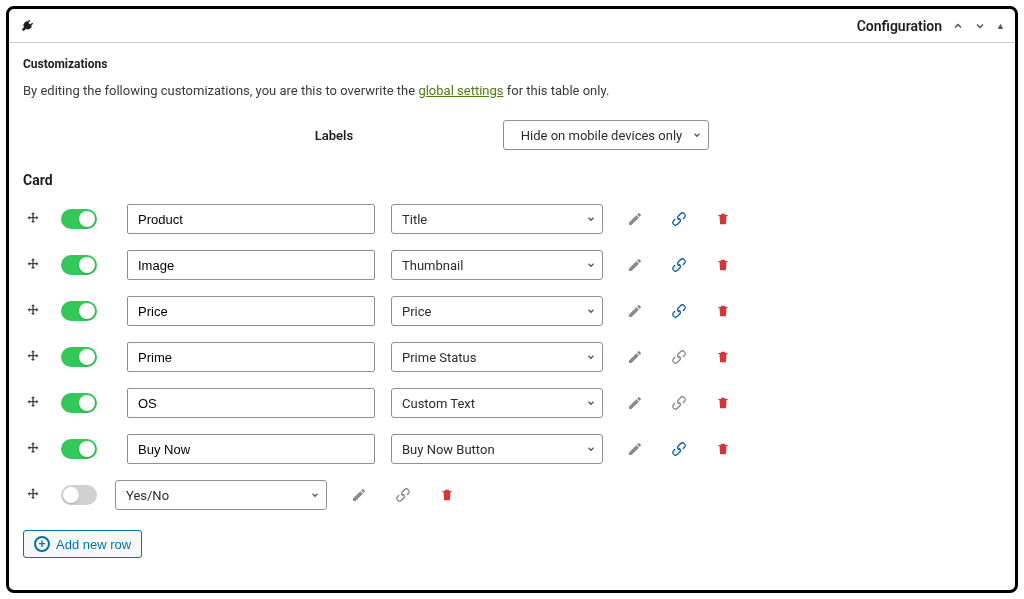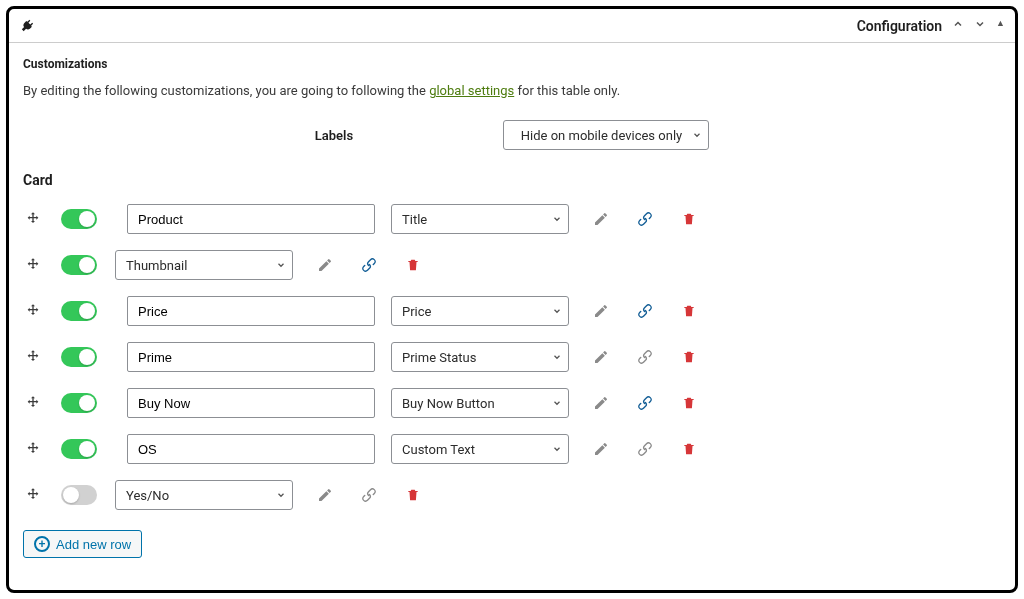--- a/index.html
+++ b/index.html
@@ -20,21 +20,21 @@
     }
     .top-bar {
       display: flex;
       align-items: center;
       justify-content: space-between;
       border-bottom: 1px solid #ccc;
       padding: 6px 10px;
       height: 34px;
     }
     .top-bar .left { display: flex; align-items: center; }
-    .top-bar .right { display: flex; gap: 10px; }
+    .top-bar .right { display: flex; align-items: center; gap: 10px; }
     .config-label { font-weight: 600; font-size: 14px; color: #1e1e1e; }
     .caret { color: #555; font-size: 12px; cursor: pointer; }
     .triangle { color: #555; font-size: 9px; cursor: pointer; }
     .plug-icon { transform: rotate(45deg); color: #1e1e1e; }
     .content { padding: 14px 14px 14px 14px; }
     h2.section-title { font-size: 12px; font-weight: 700; margin-bottom: 12px; }
     .description { font-size: 13px; color: #3a3a3a; margin-bottom: 22px; }
     .description a { color: #4d7c0f; text-decoration: underline; }
     .labels-row { display: flex; align-items: center; margin-bottom: 22px; justify-content: center; }
     .labels-row .labels-label { width: 188px; font-weight: 600; font-size: 13px; }
@@ -98,21 +98,21 @@
     .text-input {
       border: 1px solid #8c8f94;
       border-radius: 2px;
       height: 30px;
       padding: 12px 10px;
       font-size: 13px;
       width: 248px;
       margin-left: 16px;
     }
     .type-select {
-      width: 178px;
+      width: 212px;
       margin-left: 4px;
     }
     .action-icon {
       width: 24px;
       display: flex;
       justify-content: center;
       color: #8a8a8a;
       cursor: pointer;
       margin-left: 8px;
     }
@@ -168,21 +168,21 @@
             <polyline points="6 9 12 15 18 9"></polyline>
           </svg>
       </span>
       <span class="triangle">▲</span>
     </div>
   </div>
 
   <div class="content">
     <h2 class="section-title">Customizations</h2>
     <p class="description">
-      <span>By editing the following customizations, you are going to following the </span><a href="#">global settings</a><span> for this table only.</span>
+      <span>By editing the following customizations, you are this to overwrite the </span><a href="#">global settings</a><span> for this table only.</span>
     </p>
 
     <div class="labels-row">
       <div class="labels-label">Labels</div>
       <div class="select labels-select">
         <span>Hide on mobile devices only</span>
         <span class="caret-down">
           <svg width="10" height="10" viewBox="0 0 24 24" fill="none" stroke="currentColor" stroke-width="3">
               <polyline points="6 9 12 15 18 9"></polyline>
             </svg>
@@ -229,20 +229,21 @@
         </div>
         <div class="row-item">
           <span class="move-handle">
             <svg width="16" height="16" viewBox="0 0 24 24" fill="currentColor">
               <path d="M12 2l-3 3h2v4H7V7L4 10l3 3v-2h4v4H9l3 3 3-3h-2v-4h4v2l3-3-3-3v2h-4V5h2z"></path>
             </svg>
           </span>
           <span class="toggle on">
             <span class="knob"></span>
           </span>
+          <input class="text-input" value="Image" style="">
           <div class="select type-select">
             <span>Thumbnail</span>
             <span class="caret-down">
               <svg width="10" height="10" viewBox="0 0 24 24" fill="none" stroke="currentColor" stroke-width="3">
                 <polyline points="6 9 12 15 18 9"></polyline>
               </svg>
             </span>
           </div>
           <span class="action-icon">
             <svg width="16" height="16" viewBox="0 0 24 24" fill="currentColor">
@@ -330,69 +331,69 @@
         </div>
         <div class="row-item">
           <span class="move-handle">
             <svg width="16" height="16" viewBox="0 0 24 24" fill="currentColor">
               <path d="M12 2l-3 3h2v4H7V7L4 10l3 3v-2h4v4H9l3 3 3-3h-2v-4h4v2l3-3-3-3v2h-4V5h2z"></path>
             </svg>
           </span>
           <span class="toggle on">
             <span class="knob"></span>
           </span>
+          <input class="text-input" value="OS" style="">
+          <div class="select type-select">
+            <span>Custom Text</span>
+            <span class="caret-down">
+              <svg width="10" height="10" viewBox="0 0 24 24" fill="none" stroke="currentColor" stroke-width="3">
+                <polyline points="6 9 12 15 18 9"></polyline>
+              </svg>
+            </span>
+          </div>
+          <span class="action-icon">
+            <svg width="16" height="16" viewBox="0 0 24 24" fill="currentColor">
+              <path d="M3 17.25V21h3.75L17.81 9.94l-3.75-3.75L3 17.25zM20.71 7.04a1 1 0 0 0 0-1.41l-2.34-2.34a1 1 0 0 0-1.41 0l-1.83 1.83 3.75 3.75 1.83-1.83z"></path>
+            </svg>
+          </span>
+          <span class="action-icon ">
+            <svg width="16" height="16" viewBox="0 0 24 24" fill="currentColor">
+              <path d="M10.59 13.41a1 1 0 0 0 1.41 0 1 1 0 0 0 0-1.41 3 3 0 0 1 0-4.24l3-3a3 3 0 1 1 4.24 4.24l-1.5 1.5a1 1 0 1 0 1.41 1.41l1.5-1.5a5 5 0 0 0-7.07-7.07l-3 3a5 5 0 0 0 0 7.07zM13.41 10.59a1 1 0 0 0-1.41 0 1 1 0 0 0 0 1.41 3 3 0 0 1 0 4.24l-3 3a3 3 0 1 1-4.24-4.24l1.5-1.5a1 1 0 1 0-1.41-1.41l-1.5 1.5a5 5 0 0 0 7.07 7.07l3-3a5 5 0 0 0 0-7.07z"></path>
+            </svg>
+          </span>
+          <span class="action-icon trash">
+            <svg width="14" height="14" viewBox="0 0 24 24" fill="currentColor">
+              <path d="M6 7h12l-1 14H7L6 7zm3-4h6l1 2h4v2H4V5h4l1-2z"></path>
+            </svg>
+          </span>
+        </div>
+        <div class="row-item">
+          <span class="move-handle">
+            <svg width="16" height="16" viewBox="0 0 24 24" fill="currentColor">
+              <path d="M12 2l-3 3h2v4H7V7L4 10l3 3v-2h4v4H9l3 3 3-3h-2v-4h4v2l3-3-3-3v2h-4V5h2z"></path>
+            </svg>
+          </span>
+          <span class="toggle on">
+            <span class="knob"></span>
+          </span>
           <input class="text-input" value="Buy Now" style="">
           <div class="select type-select">
             <span>Buy Now Button</span>
             <span class="caret-down">
               <svg width="10" height="10" viewBox="0 0 24 24" fill="none" stroke="currentColor" stroke-width="3">
                 <polyline points="6 9 12 15 18 9"></polyline>
               </svg>
             </span>
           </div>
           <span class="action-icon">
             <svg width="16" height="16" viewBox="0 0 24 24" fill="currentColor">
               <path d="M3 17.25V21h3.75L17.81 9.94l-3.75-3.75L3 17.25zM20.71 7.04a1 1 0 0 0 0-1.41l-2.34-2.34a1 1 0 0 0-1.41 0l-1.83 1.83 3.75 3.75 1.83-1.83z"></path>
             </svg>
           </span>
           <span class="action-icon link-active">
-            <svg width="16" height="16" viewBox="0 0 24 24" fill="currentColor">
-              <path d="M10.59 13.41a1 1 0 0 0 1.41 0 1 1 0 0 0 0-1.41 3 3 0 0 1 0-4.24l3-3a3 3 0 1 1 4.24 4.24l-1.5 1.5a1 1 0 1 0 1.41 1.41l1.5-1.5a5 5 0 0 0-7.07-7.07l-3 3a5 5 0 0 0 0 7.07zM13.41 10.59a1 1 0 0 0-1.41 0 1 1 0 0 0 0 1.41 3 3 0 0 1 0 4.24l-3 3a3 3 0 1 1-4.24-4.24l1.5-1.5a1 1 0 1 0-1.41-1.41l-1.5 1.5a5 5 0 0 0 7.07 7.07l3-3a5 5 0 0 0 0-7.07z"></path>
-            </svg>
-          </span>
-          <span class="action-icon trash">
-            <svg width="14" height="14" viewBox="0 0 24 24" fill="currentColor">
-              <path d="M6 7h12l-1 14H7L6 7zm3-4h6l1 2h4v2H4V5h4l1-2z"></path>
-            </svg>
-          </span>
-        </div>
-        <div class="row-item">
-          <span class="move-handle">
-            <svg width="16" height="16" viewBox="0 0 24 24" fill="currentColor">
-              <path d="M12 2l-3 3h2v4H7V7L4 10l3 3v-2h4v4H9l3 3 3-3h-2v-4h4v2l3-3-3-3v2h-4V5h2z"></path>
-            </svg>
-          </span>
-          <span class="toggle on">
-            <span class="knob"></span>
-          </span>
-          <input class="text-input" value="OS" style="">
-          <div class="select type-select">
-            <span>Custom Text</span>
-            <span class="caret-down">
-              <svg width="10" height="10" viewBox="0 0 24 24" fill="none" stroke="currentColor" stroke-width="3">
-                <polyline points="6 9 12 15 18 9"></polyline>
-              </svg>
-            </span>
-          </div>
-          <span class="action-icon">
-            <svg width="16" height="16" viewBox="0 0 24 24" fill="currentColor">
-              <path d="M3 17.25V21h3.75L17.81 9.94l-3.75-3.75L3 17.25zM20.71 7.04a1 1 0 0 0 0-1.41l-2.34-2.34a1 1 0 0 0-1.41 0l-1.83 1.83 3.75 3.75 1.83-1.83z"></path>
-            </svg>
-          </span>
-          <span class="action-icon ">
             <svg width="16" height="16" viewBox="0 0 24 24" fill="currentColor">
               <path d="M10.59 13.41a1 1 0 0 0 1.41 0 1 1 0 0 0 0-1.41 3 3 0 0 1 0-4.24l3-3a3 3 0 1 1 4.24 4.24l-1.5 1.5a1 1 0 1 0 1.41 1.41l1.5-1.5a5 5 0 0 0-7.07-7.07l-3 3a5 5 0 0 0 0 7.07zM13.41 10.59a1 1 0 0 0-1.41 0 1 1 0 0 0 0 1.41 3 3 0 0 1 0 4.24l-3 3a3 3 0 1 1-4.24-4.24l1.5-1.5a1 1 0 1 0-1.41-1.41l-1.5 1.5a5 5 0 0 0 7.07 7.07l3-3a5 5 0 0 0 0-7.07z"></path>
             </svg>
           </span>
           <span class="action-icon trash">
             <svg width="14" height="14" viewBox="0 0 24 24" fill="currentColor">
               <path d="M6 7h12l-1 14H7L6 7zm3-4h6l1 2h4v2H4V5h4l1-2z"></path>
             </svg>
           </span>
         </div>

